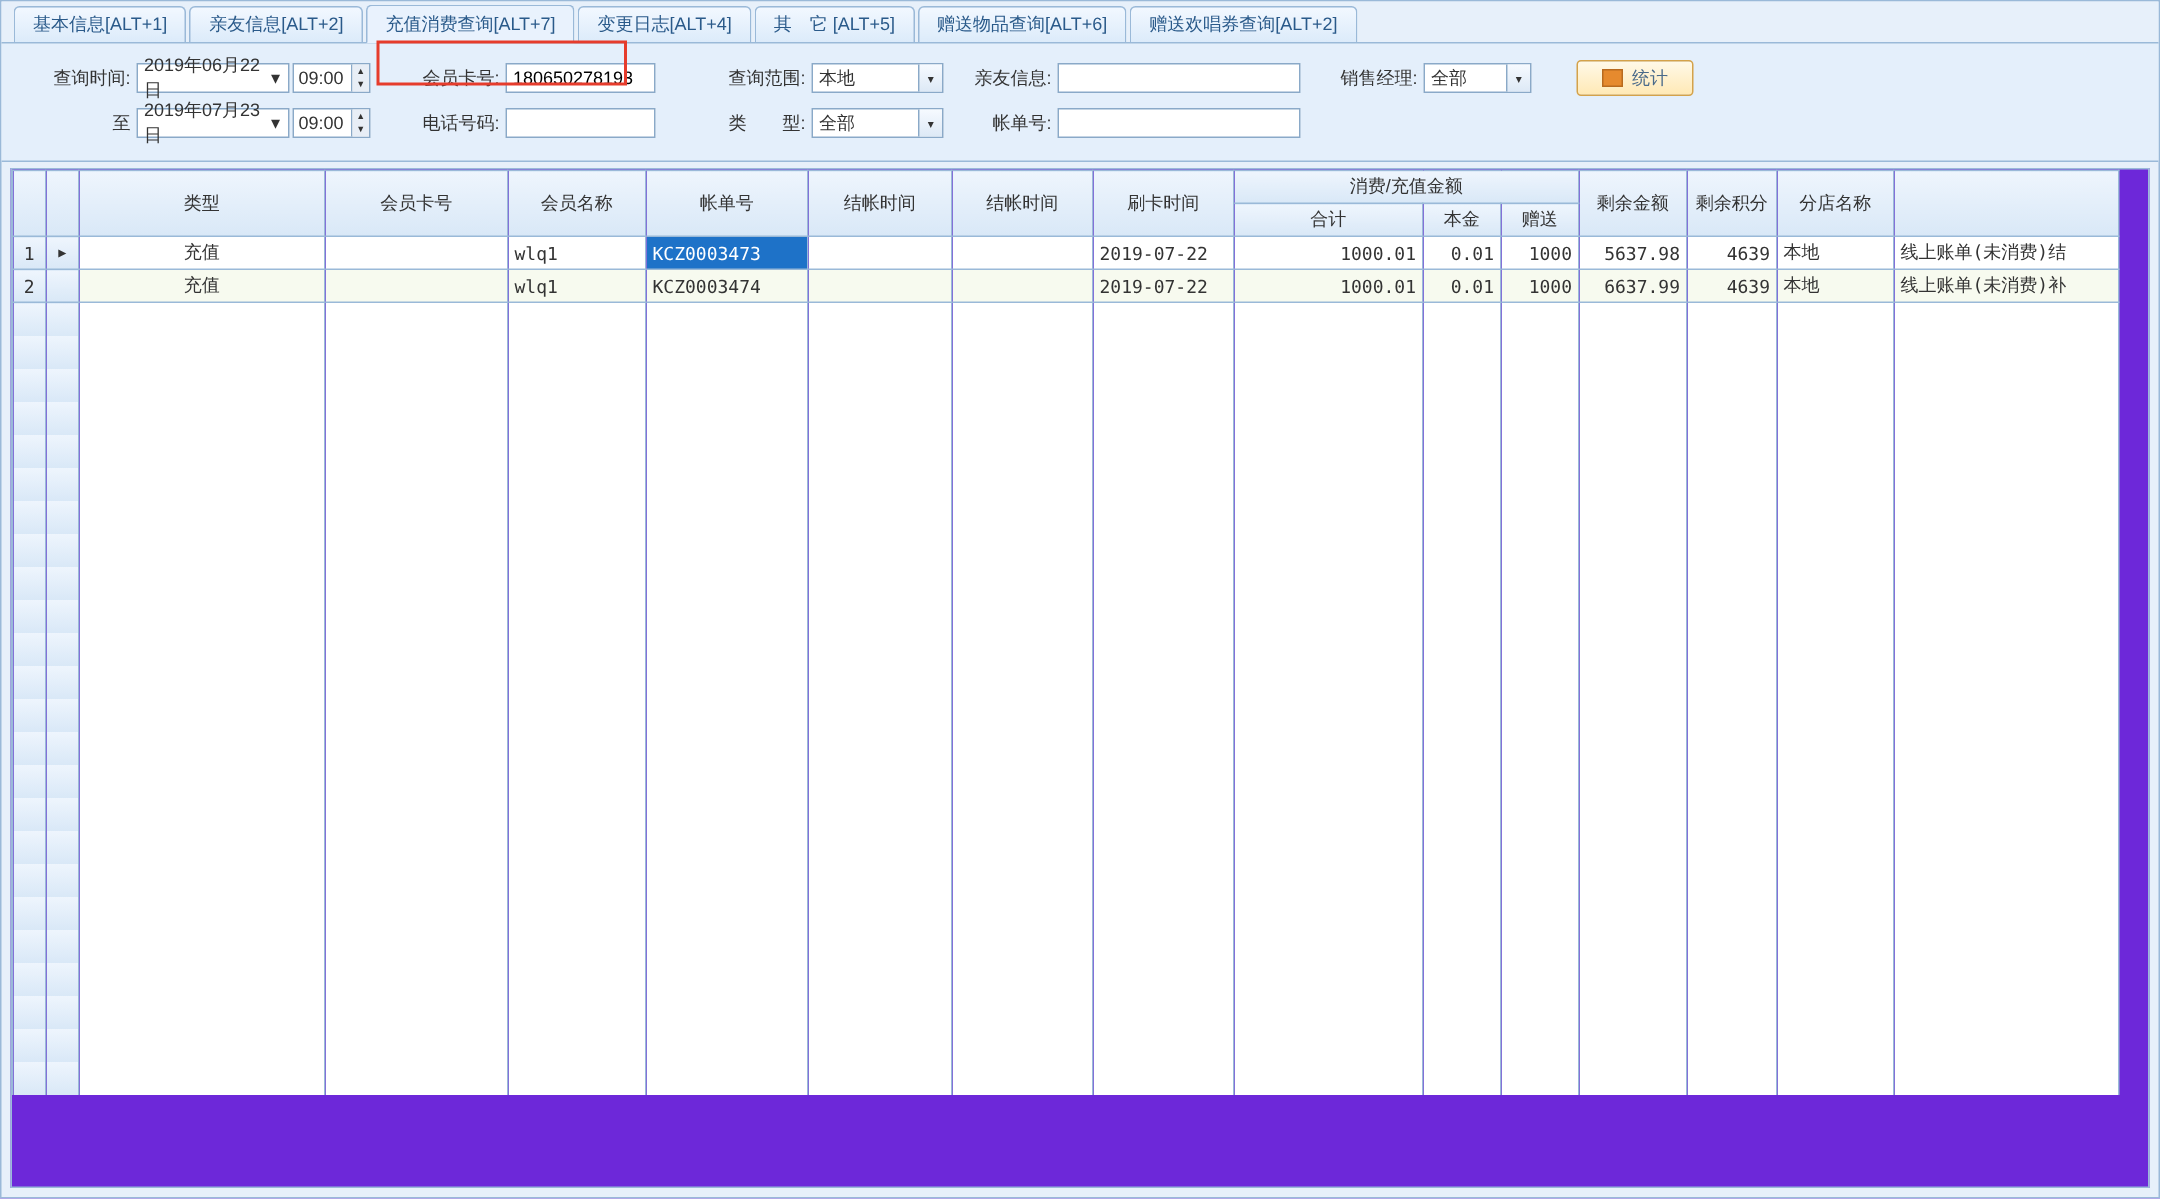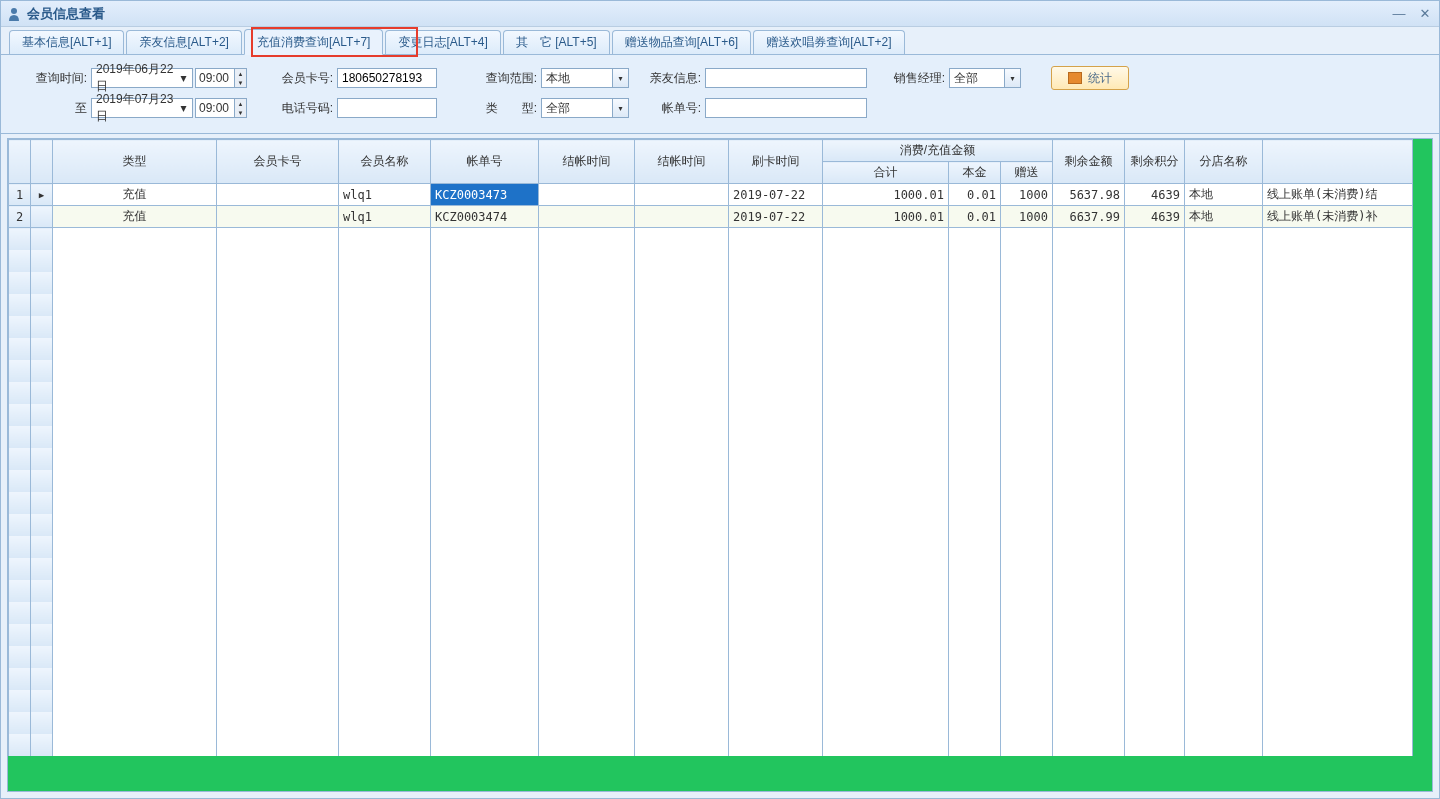--- a/index.html
+++ b/index.html
@@ -177,21 +177,21 @@
   width: 14px; height: 12px;
   background: #e68a2e;
   border: 1px solid #b86a1e;
   display: inline-block;
 }
 
 .grid-wrap {
   flex: 1;
   margin: 4px 6px 6px 6px;
   border: 1px solid #9ab9d8;
-  background: #22c55e;
+  background: #6d28d9;
   display: flex;
   flex-direction: column;
   overflow: hidden;
   position: relative;
 }
 .grid-scroll {
   flex: 1;
   overflow: auto;
 }
 table.grid {
@@ -229,33 +229,20 @@
 .num { text-align: right; font-family: monospace; }
 .txt { text-align: left; }
 .ctr { text-align: center; }
 .row-indicator { font-size: 9px; color: #333; }
 </style>
 </head>
 <body>
 
 <div class="window">
 
-  <div class="titlebar">
-    <span class="icon-user">
-      <svg width="12" height="14" viewBox="0 0 12 14">
-          <circle cx="6" cy="4" r="3" fill="#4a7aaa"></circle>
-          <path d="M1 14 Q1 8 6 8 Q11 8 11 14 Z" fill="#4a7aaa"></path>
-        </svg>
-    </span>
-    <span class="title">会员信息查看</span>
-    <div class="win-btns">
-      <span class="win-btn">—</span>
-      <span class="win-btn">✕</span>
-    </div>
-  </div>
 
   <div class="tabs-row" style="position:relative;">
     <div class="tab">基本信息[ALT+1]</div>
     <div class="tab">亲友信息[ALT+2]</div>
     <div class="tab active">充值消费查询[ALT+7]</div>
     <div class="tab">变更日志[ALT+4]</div>
     <div class="tab">其　它 [ALT+5]</div>
     <div class="tab">赠送物品查询[ALT+6]</div>
     <div class="tab">赠送欢唱券查询[ALT+2]</div>
   </div>

